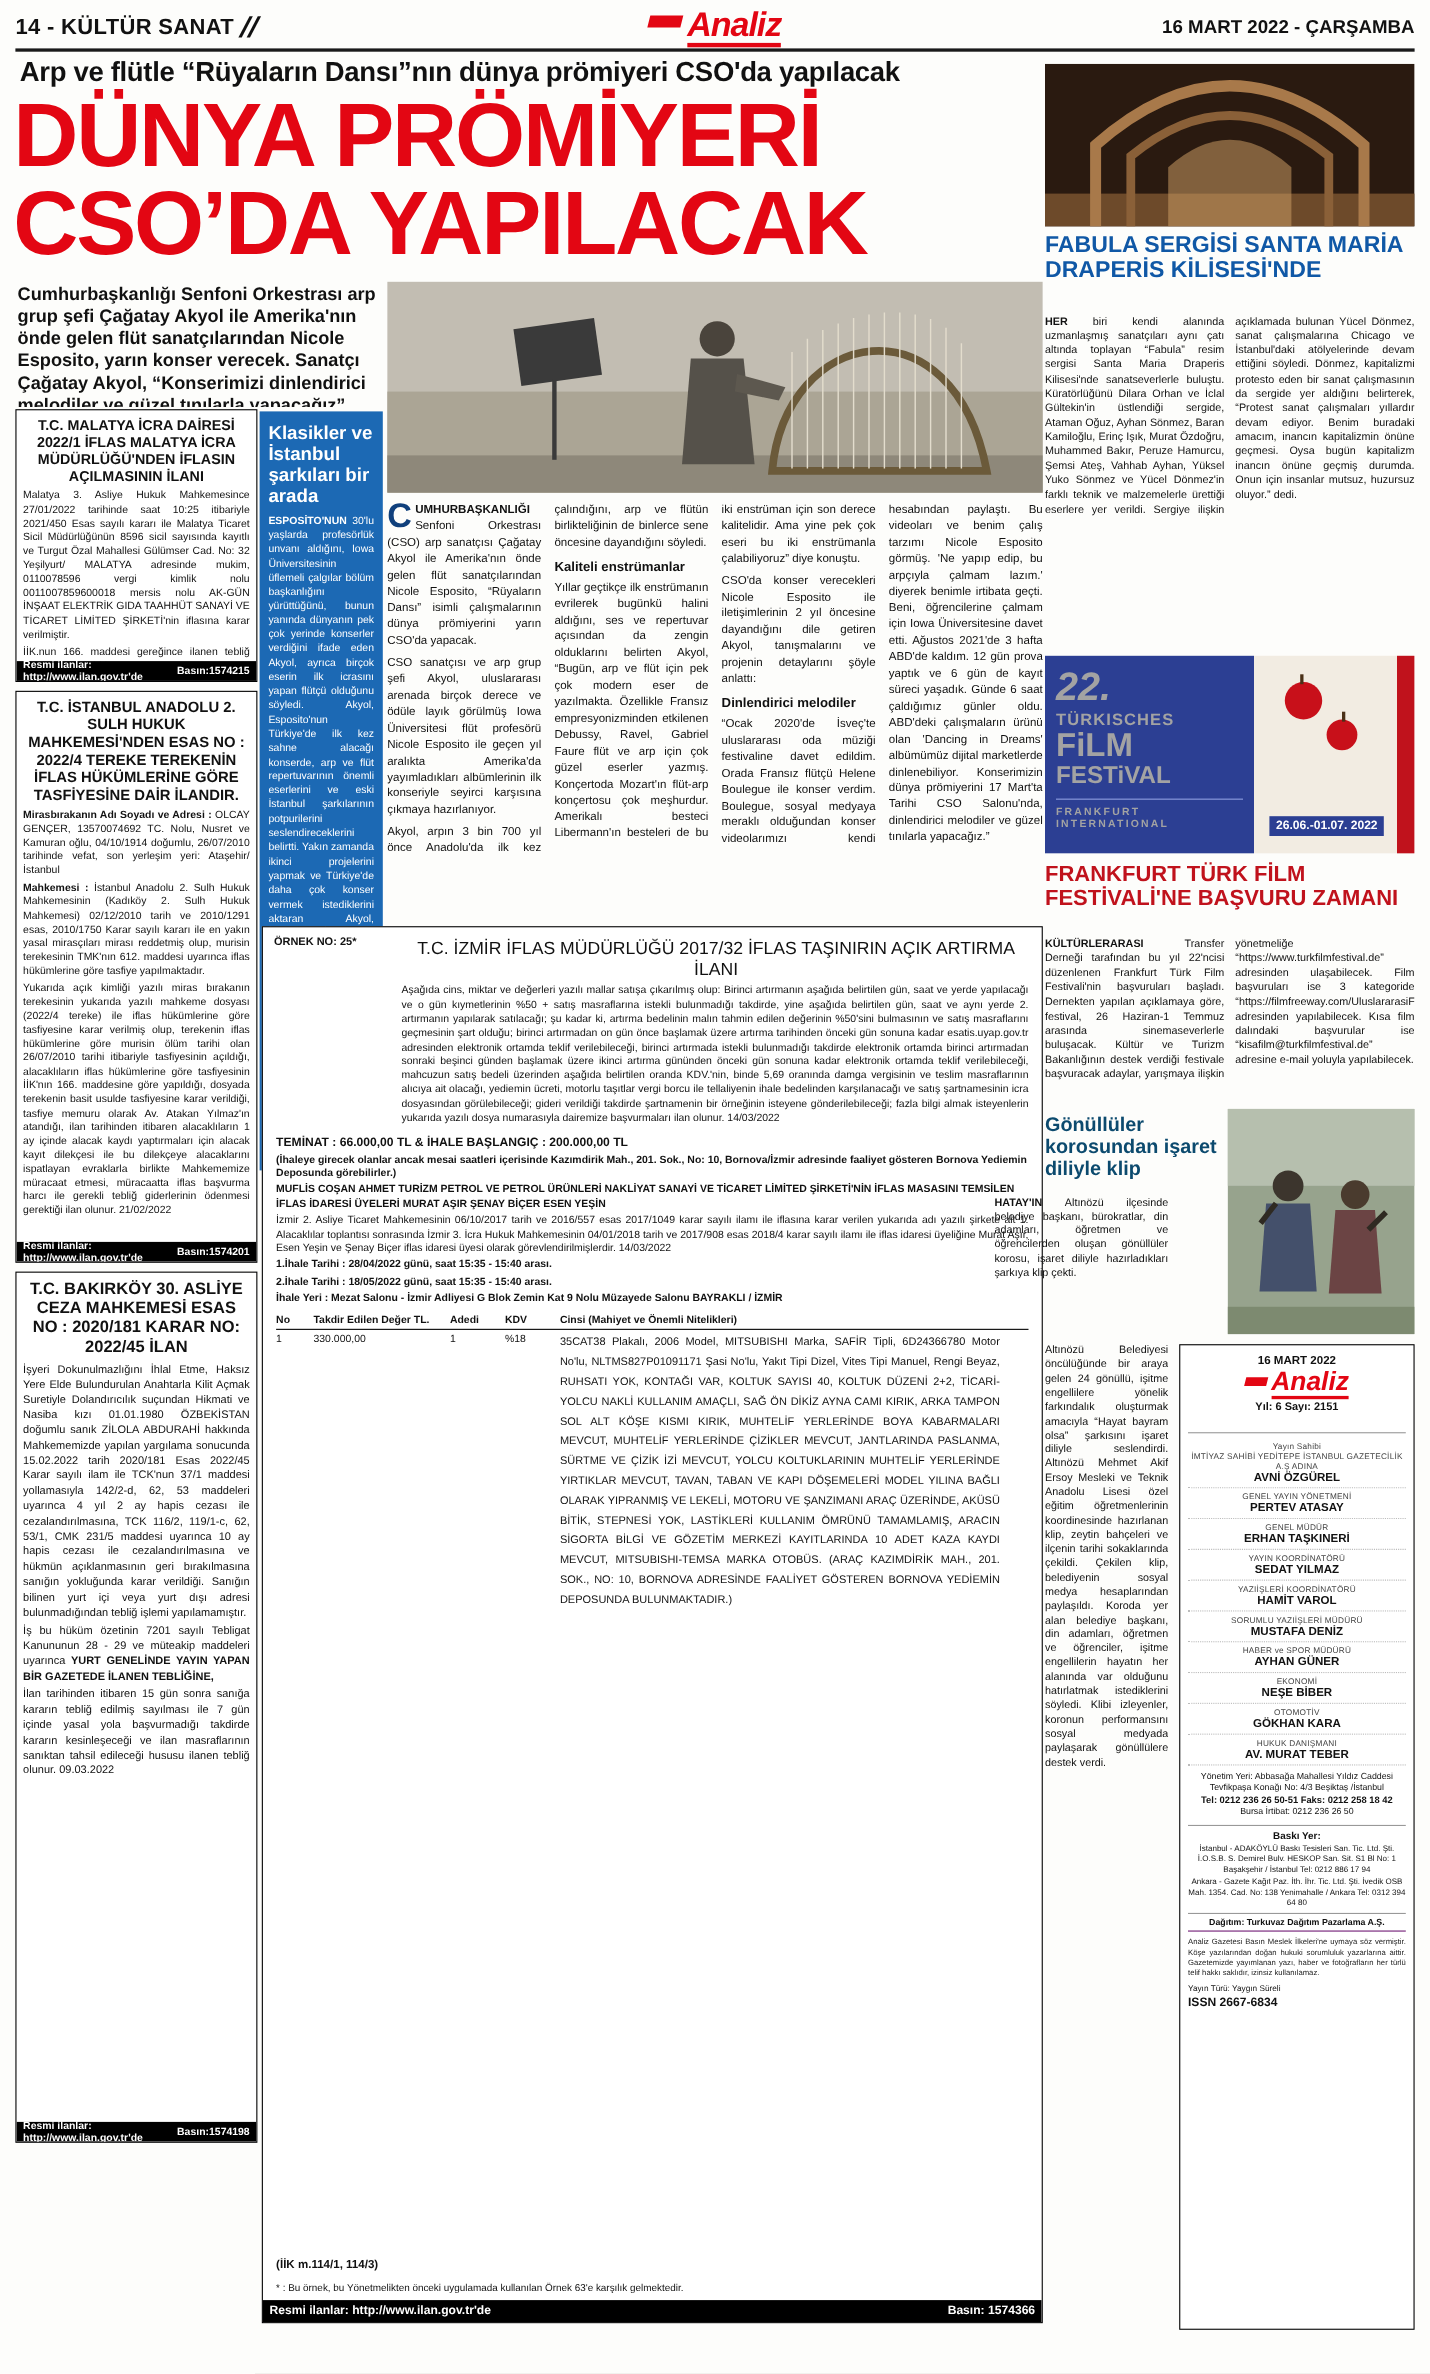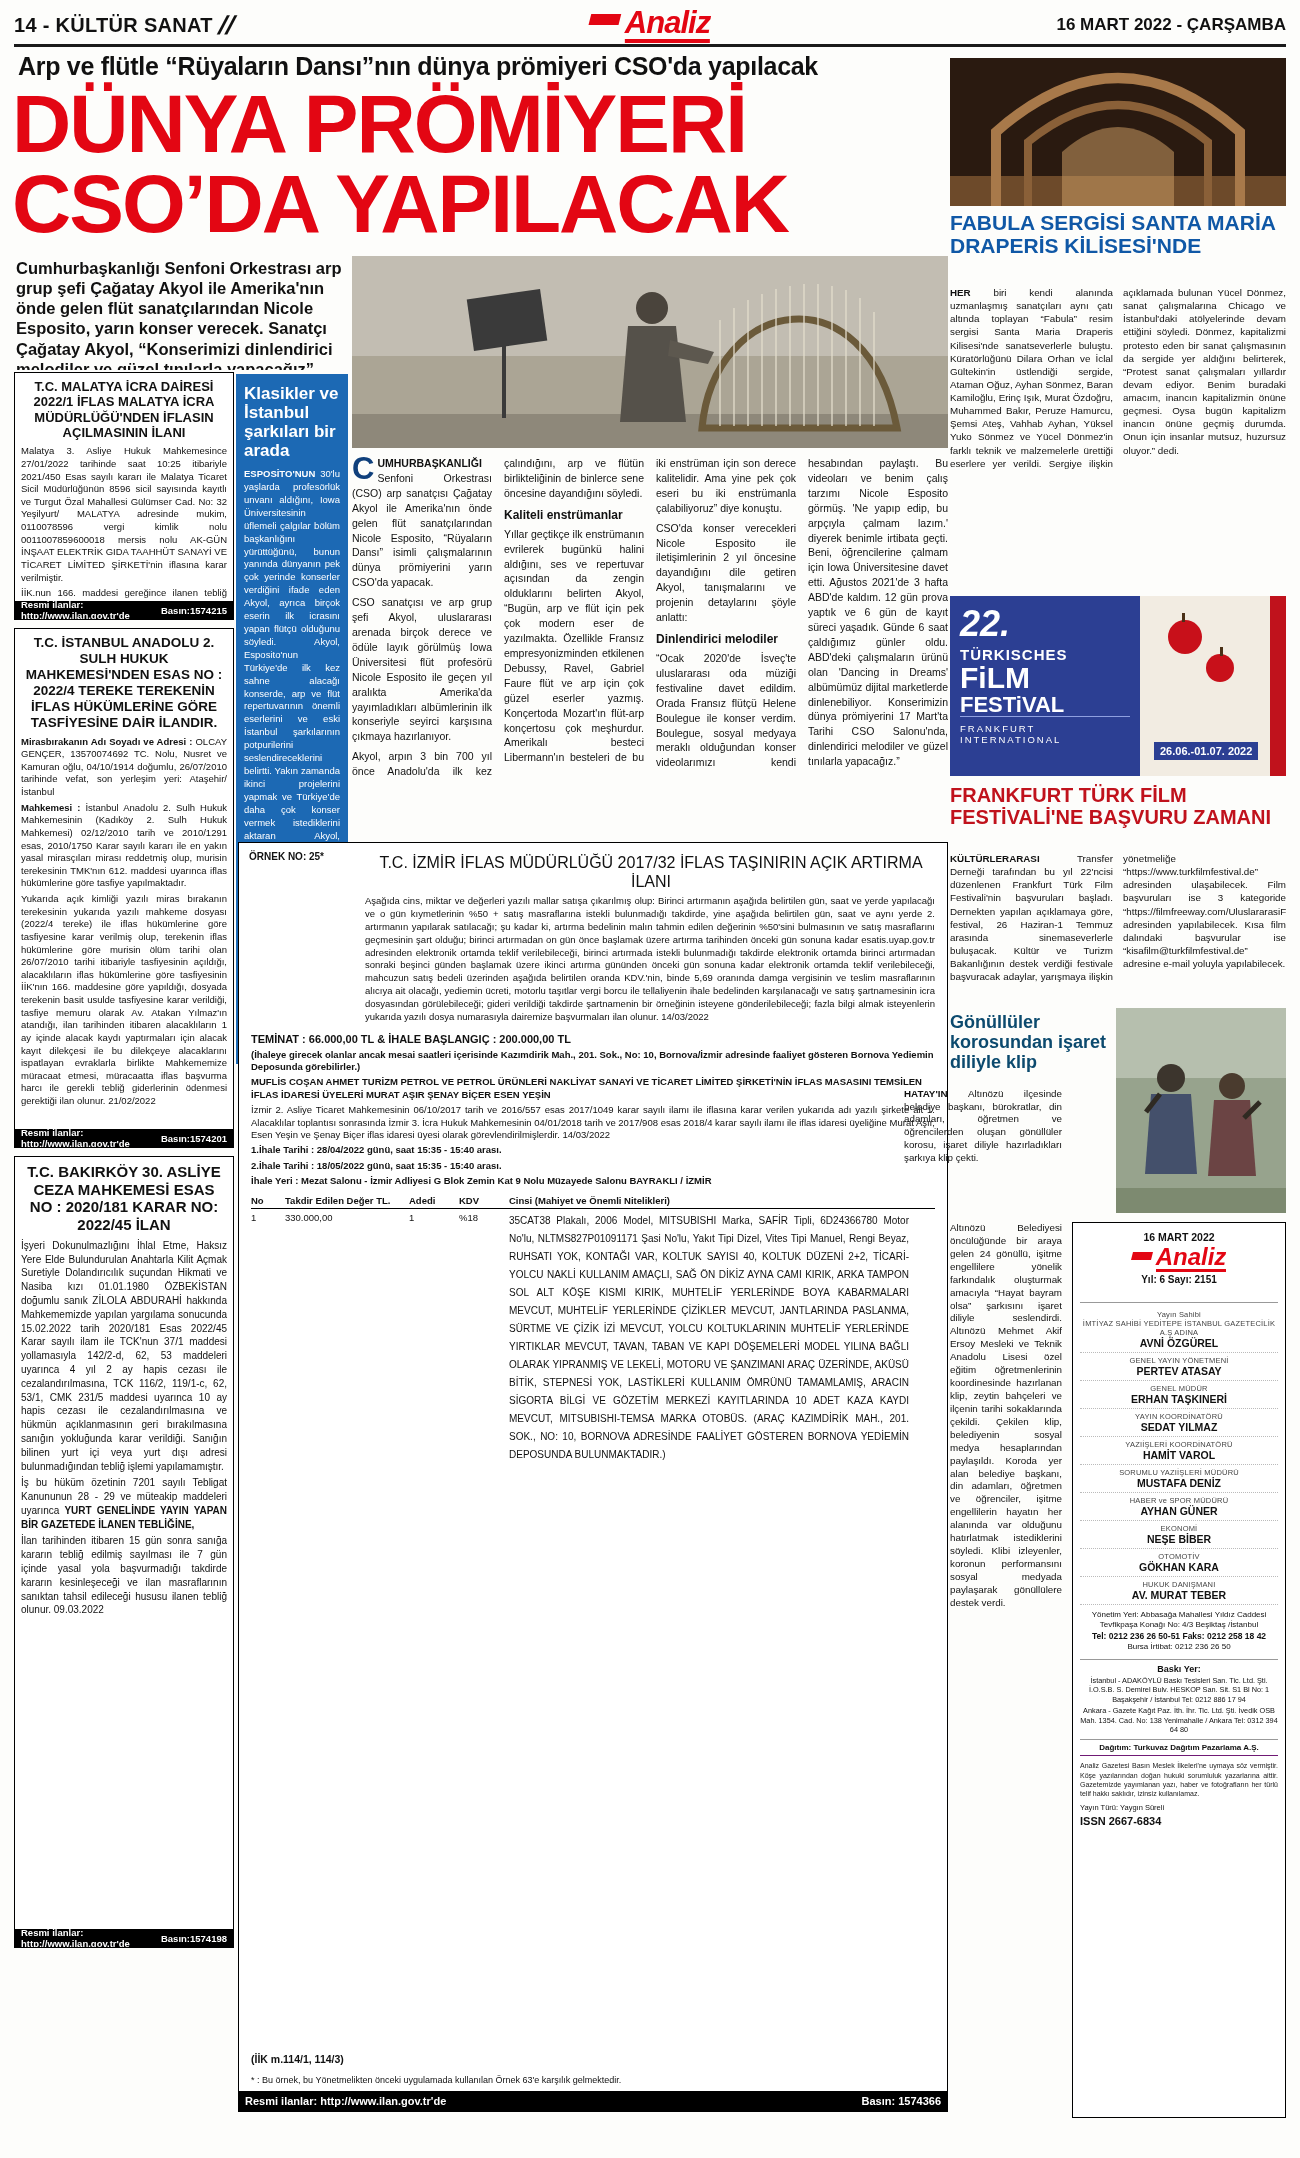--- a/index.html
+++ b/index.html
@@ -66,26 +66,26 @@
   .iz-thead{font-weight:800;border-bottom:1px solid #000;padding-bottom:2px;margin-bottom:3px;}
   .iz-cinsi{font-size:10px;line-height:1.8;text-align:justify;}
   .iz-iik{position:absolute;left:12px;bottom:46px;font-weight:800;font-size:10.5px;}
   .iz-footnote{position:absolute;left:12px;bottom:26px;font-size:9px;}
   .pos-izmir .basin-bar{font-size:11px;height:20px;}
 
   
   .fabula-title{left:950px;top:212px;width:336px;font-size:21px;font-weight:900;color:#1058a6;line-height:1.08;}
   .fabula-body{left:950px;top:286px;width:336px;height:304px;column-count:2;column-gap:10px;font-size:9.8px;line-height:1.34;text-align:justify;overflow:hidden;}
   .festival{left:950px;top:596px;width:336px;height:180px;display:flex;overflow:hidden;}
-  .fest-left{width:190px;background:#2c3f93;color:#ffffff;padding:10px 10px;box-sizing:border-box;}
+  .fest-left{width:190px;background:#2c3f93;color:#a3a3a3;padding:10px 10px;box-sizing:border-box;}
   .fest-num{font-size:36px;font-weight:900;font-style:italic;line-height:1;}
   .fest-l1{font-size:15px;font-weight:700;letter-spacing:1px;margin-top:4px;}
   .fest-l2{font-size:30px;font-weight:900;line-height:1;}
   .fest-l3{font-size:22px;font-weight:900;line-height:1.05;}
-  .fest-sub{font-size:9.5px;letter-spacing:2px;border-top:1px solid #8fa0e0;padding-top:6px;}
+  .fest-sub{font-size:9.5px;letter-spacing:2px;margin-top:10px;border-top:1px solid #8fa0e0;padding-top:6px;font-weight:bold;}
   .fest-right{flex:1;background:#f2ece2;position:relative;}
   .fest-stripe{position:absolute;right:0;top:0;width:16px;height:100%;background:#c0121c;}
   .apple{position:absolute;width:34px;height:34px;border-radius:50%;background:#c8101a;}
   .apple.a1{left:28px;top:24px;}
   .apple.a2{left:66px;top:58px;width:28px;height:28px;}
   .apple:before{content:"";position:absolute;left:14px;top:-7px;width:3px;height:9px;background:#4a3017;}
   .fest-dates{position:absolute;left:14px;bottom:16px;background:#2c3f93;color:#fff;font-size:11px;font-weight:800;padding:3px 6px;}
   .frank-title{left:950px;top:784px;width:336px;font-size:20px;font-weight:900;color:#c0121c;line-height:1.1;}
   .frank-body{left:950px;top:852px;width:336px;height:152px;column-count:2;column-gap:10px;font-size:9.8px;line-height:1.34;text-align:justify;overflow:hidden;}
   .gonul-title{left:950px;top:1012px;width:158px;font-size:18px;font-weight:900;color:#0c4a6e;line-height:1.12;}

